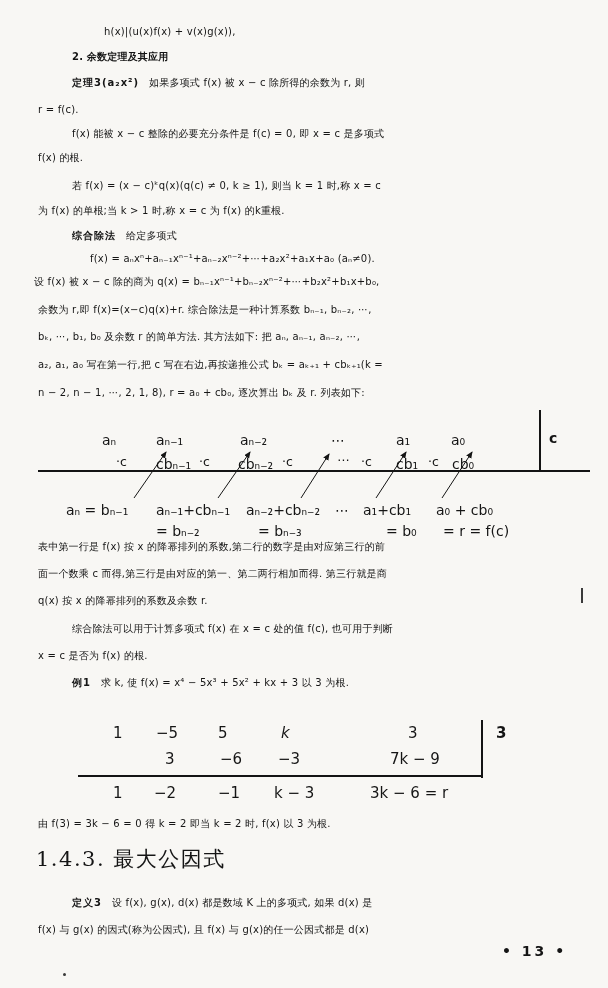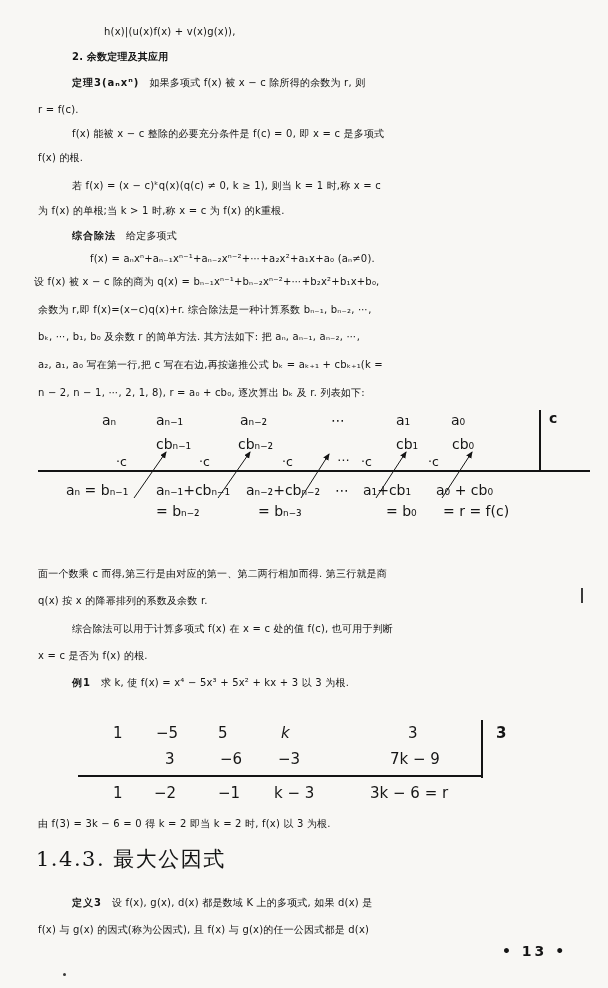--- a/index.html
+++ b/index.html
@@ -15,21 +15,21 @@
     position:absolute;
     font-size:10px;
     line-height:20px;
     white-space:nowrap;
     letter-spacing:0.2px;
   }
   .lead{font-weight:bold;margin-right:10px;letter-spacing:1px;}
   .diagram,.extable{position:absolute;left:38px;width:552px;}
   .diagram{top:408px;height:124px;}
   .extable{top:720px;height:96px;}
-  .dcell{position:absolute;font-size:14px;white-space:nowrap;}
+  .dcell{position:absolute;font-size:14px;white-space:nowrap;margin-top:20px;}
   .tcell{position:absolute;font-size:15px;white-space:nowrap;}
   .mult{position:absolute;font-size:12.5px;white-space:nowrap;}
   .hrule{position:absolute;background:#141414;}
   .vrule{position:absolute;background:#141414;}
   .svg-arrows{position:absolute;left:0;top:0;}
   .heading{
     position:absolute;left:36px;top:845px;
     font-size:21px;letter-spacing:1.5px;
     font-family:"DejaVu Serif","Liberation Serif",serif;
     white-space:nowrap;
@@ -41,21 +41,21 @@
   .artifact{position:absolute;background:#3a3a3a;}
 </style>
 </head>
 <body>
 
 <div class="page">
 
   <div class="ln" style="left:104px;top:22px">h(x)|(u(x)f(x) + v(x)g(x)),</div>
   <div class="ln" style="left:72px;top:47px;font-weight:bold">2. 余数定理及其应用</div>
   <div class="ln" style="left:72px;top:73px">
-    <b class="lead">定理3(aₙxⁿ)</b><span>如果多项式 f(x) 被 x − c 除所得的余数为 r, 则</span>
+    <b class="lead">定理3(a₂x²)</b><span>如果多项式 f(x) 被 x − c 除所得的余数为 r, 则</span>
   </div>
   <div class="ln" style="left:38px;top:100px">r = f(c).</div>
   <div class="ln" style="left:72px;top:124px">f(x) 能被 x − c 整除的必要充分条件是 f(c) = 0, 即 x = c 是多项式</div>
   <div class="ln" style="left:38px;top:148px">f(x) 的根.</div>
   <div class="ln" style="left:72px;top:176px">若 f(x) = (x − c)ᵏq(x)(q(c) ≠ 0, k ≥ 1), 则当 k = 1 时,称 x = c</div>
   <div class="ln" style="left:38px;top:201px">为 f(x) 的单根;当 k &gt; 1 时,称 x = c 为 f(x) 的k重根.</div>
   <div class="ln" style="left:72px;top:226px">
     <b class="lead">综合除法</b><span>给定多项式</span>
   </div>
   <div class="ln" style="left:90px;top:249px">f(x) = aₙxⁿ+aₙ₋₁xⁿ⁻¹+aₙ₋₂xⁿ⁻²+⋯+a₂x²+a₁x+a₀ (aₙ≠0).</div>
@@ -109,20 +109,21 @@
     <span class="dcell" style="left:297px;top:74px">⋯</span>
     <span class="dcell" style="left:325px;top:74px">a₁+cb₁</span>
     <span class="dcell" style="left:398px;top:74px">a₀ + cb₀</span>
 
     <span class="dcell" style="left:118px;top:95px">= bₙ₋₂</span>
     <span class="dcell" style="left:220px;top:95px">= bₙ₋₃</span>
     <span class="dcell" style="left:348px;top:95px">= b₀</span>
     <span class="dcell" style="left:405px;top:95px">= r = f(c)</span>
   </div>
 
+  <div class="ln" style="left:38px;top:537px">表中第一行是 f(x) 按 x 的降幂排列的系数,第二行的数字是由对应第三行的前</div>
   <div class="ln" style="left:38px;top:564px">面一个数乘 c 而得,第三行是由对应的第一、第二两行相加而得. 第三行就是商</div>
   <div class="ln" style="left:38px;top:591px">q(x) 按 x 的降幂排列的系数及余数 r.</div>
   <div class="ln" style="left:72px;top:619px">综合除法可以用于计算多项式 f(x) 在 x = c 处的值 f(c), 也可用于判断</div>
   <div class="ln" style="left:38px;top:646px">x = c 是否为 f(x) 的根.</div>
   <div class="ln" style="left:72px;top:673px">
     <b class="lead">例1</b><span>求 k, 使 f(x) = x⁴ − 5x³ + 5x² + kx + 3 以 3 为根.</span>
   </div>
 
   <div class="extable">
     <span class="tcell" style="left:75px;top:4px">1</span>

